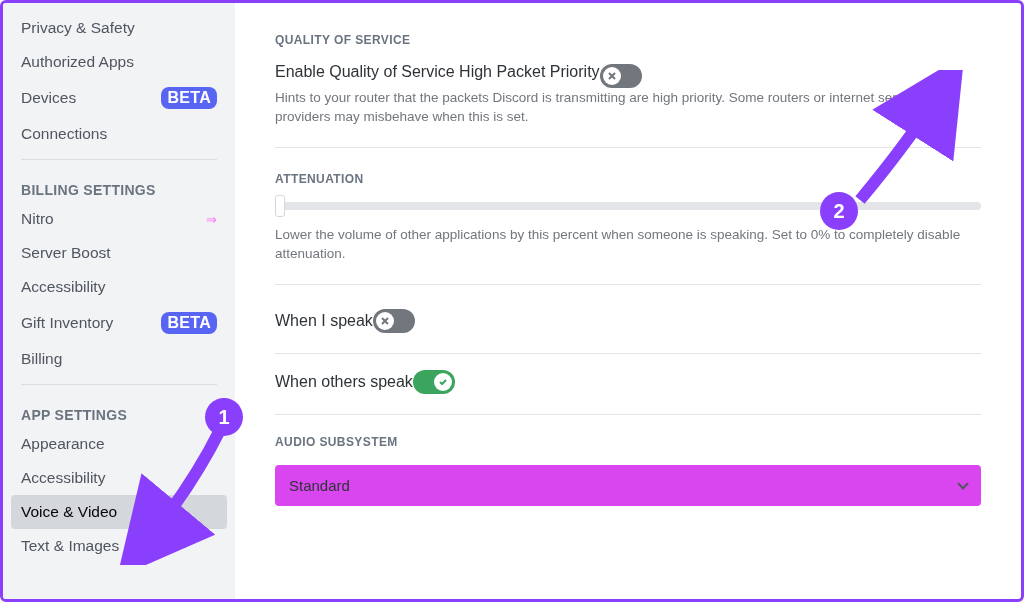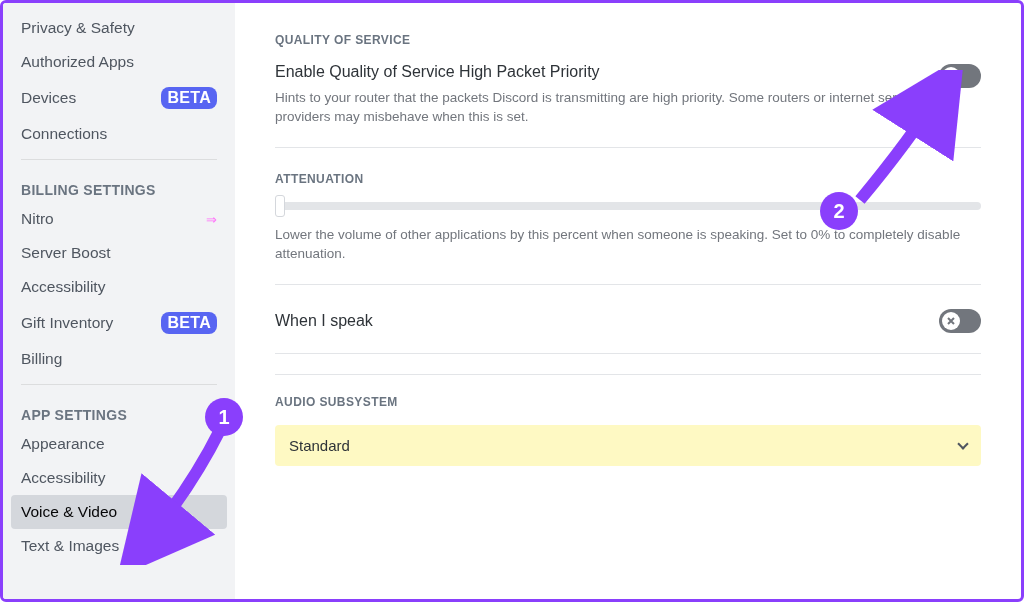--- a/index.html
+++ b/index.html
@@ -83,21 +83,20 @@
 }
 .setting-desc {
   color: #72767d;
   font-size: 13.5px;
   line-height: 1.4;
   margin-bottom: 20px;
   max-width: 700px;
 }
 .setting-row {
   display: flex;
-  justify-content: space-between;
   align-items: center;
 }
 .divider {
   height: 1px;
   background: #e3e5e8;
   margin: 16px 0 24px 0;
 }
 .toggle {
   width: 42px;
   height: 24px;
@@ -136,21 +135,21 @@
   left: 0;
   top: 50%;
   transform: translate(0, -50%);
   width: 10px;
   height: 22px;
   background: #fff;
   border: 1px solid #d4d7dc;
   border-radius: 3px;
 }
 .select-box {
-  background: #fef9c3;
+  background: #d946ef;
   border-radius: 4px;
   padding: 12px 14px;
   color: #2e3338;
   font-size: 15px;
   display: flex;
   justify-content: space-between;
   align-items: center;
   cursor: pointer;
 }
 .chevron {
@@ -268,20 +267,32 @@
           <div class="thumb">
               <svg width="10" height="10" viewBox="0 0 10 10" fill="none">
                 <path d="M2 2 L8 8 M8 2 L2 8" stroke-width="2"></path>
               </svg>
             </div>
         </div>
       </div>
     </div>
     <div class="divider" style="margin:16px 0"></div>
 
+    <div class="setting-block">
+      <div class="setting-row">
+        <div class="setting-title" style="margin-bottom:0">When others speak</div>
+        <div class="toggle on">
+          <div class="thumb">
+              <svg width="10" height="10" viewBox="0 0 10 10" fill="none">
+                <path d="M2 5 L4 7 L8 3" stroke-width="2"></path>
+              </svg>
+            </div>
+        </div>
+      </div>
+    </div>
     <div class="divider" style="margin:20px 0"></div>
 
     <div class="section-header">Audio Subsystem</div>
     <div class="select-box">
       <span>Standard</span>
       <span class="chevron"></span>
     </div>
   </div>
 </div>
 

